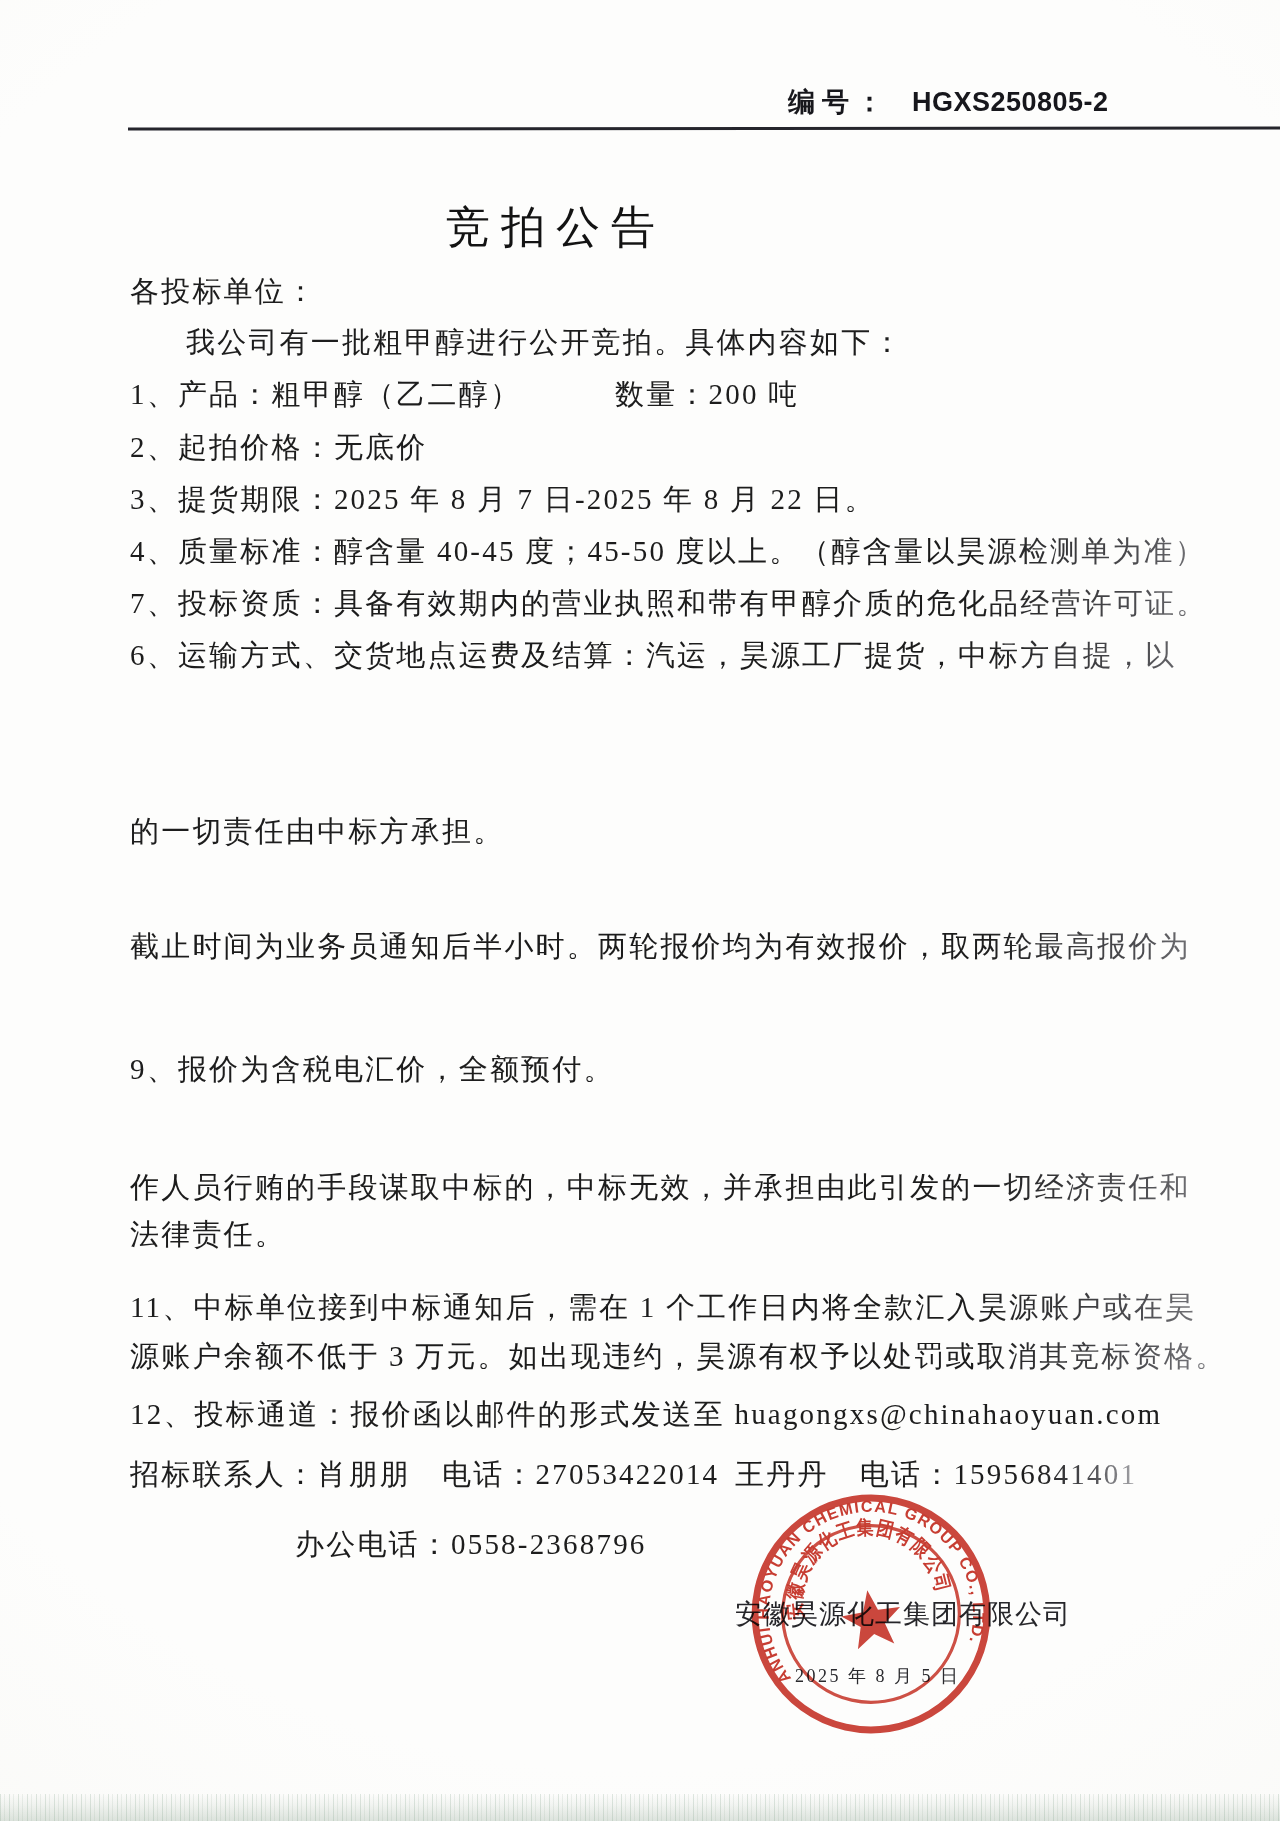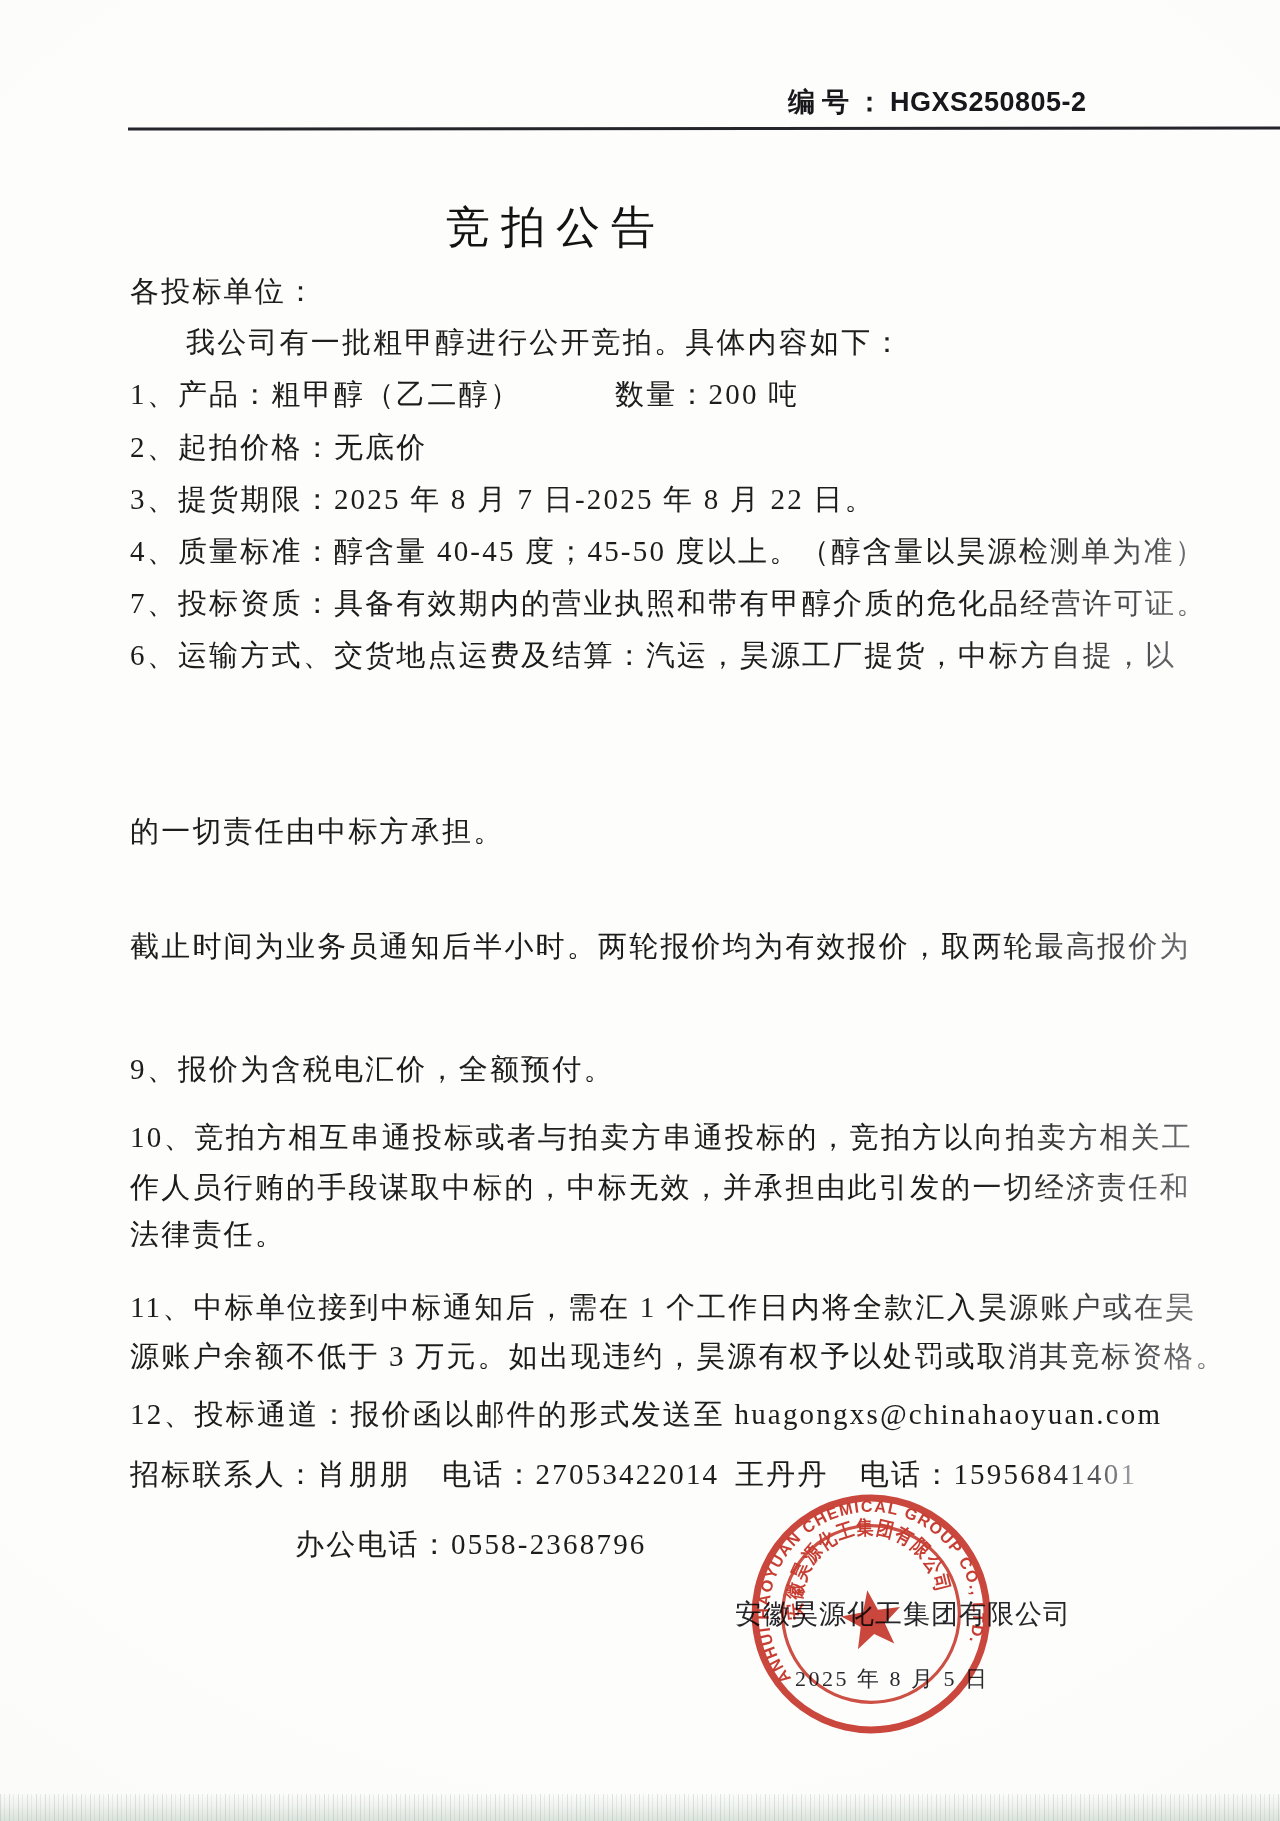--- a/index.html
+++ b/index.html
@@ -3,36 +3,36 @@
 <meta charset="utf-8">
 <style>
   *{margin:0;padding:0;box-sizing:border-box}
   html,body{width:1280px;height:1821px}
   body{background:#e9e9e6;font-family:"Liberation Serif",serif}
   #page{position:relative;width:1280px;height:1821px;overflow:hidden;color:#1d1d1d;
     background:radial-gradient(130% 95% at 50% 45%, #fdfdfc 55%, #f5f5f1 100%), #fbfbf9;}
 
   
   .docno{position:absolute;top:84px;left:788px;font-size:27px;font-weight:bold;white-space:nowrap;color:#17171c}
-  .docno-label{letter-spacing:7px;}
+  .docno-label{letter-spacing:7px;margin-right:22px}
   .docno-value{font-family:"Liberation Sans",sans-serif;letter-spacing:.5px}
   .rule{position:absolute;top:127px;left:128px;right:0;height:2.5px;background:#25252c;transform:rotate(-.06deg)}
   .title{position:absolute;top:198px;left:0;width:1280px;text-align:center;padding-right:168px;
     font-family:"Liberation Sans",sans-serif;font-size:44px;font-weight:normal;letter-spacing:11px;color:#131313}
 
   
   .ln{position:absolute;left:130px;width:1140px;font-size:29px;letter-spacing:2.2px;white-space:nowrap;color:#1d1d1d}
   .indent{padding-left:56px}
   .qty{position:absolute;left:485px;top:0}
   .fade{color:transparent;background:linear-gradient(90deg,#1c1c1c 74%,#4e4e52 89%,#a0a0a4 99%);
     -webkit-background-clip:text;background-clip:text}
   .contact-right{position:absolute;left:605px;top:0}
   .office-pos{left:295px}
   .company-line{position:absolute;left:735px;font-size:27px;letter-spacing:1px;color:#26262a}
-  .date-line{position:absolute;left:795px;font-size:22px;letter-spacing:2.5px;color:#2a2a2e}
+  .date-line{position:absolute;left:795px;font-size:18px;letter-spacing:2.5px;color:#2a2a2e}
 
   
   .stamp{position:absolute;left:733px;top:1476px;width:276px;height:276px;
     transform:rotate(-9deg);opacity:.9;mix-blend-mode:multiply}
   .stamp text{font-family:"Liberation Sans",sans-serif;font-weight:bold}
 
   
   .scan-band{position:absolute;left:0;right:0;bottom:0;height:27px;
     background:
       repeating-linear-gradient(90deg, rgba(115,150,125,.22) 0 1px, rgba(0,0,0,0) 1px 4px,
@@ -60,21 +60,20 @@
   </div>
 
   <div class="ln" style="top:428px">2、起拍价格：无底价</div>
   <div class="ln" style="top:480px">3、提货期限：2025 年 8 月 7 日-2025 年 8 月 22 日。</div>
   <div class="ln fade" style="top:532px">4、质量标准：醇含量 40-45 度；45-50 度以上。（醇含量以昊源检测单为准）</div>
   <div class="ln fade" style="top:584px">7、投标资质：具备有效期内的营业执照和带有甲醇介质的危化品经营许可证。</div>
   <div class="ln fade" style="top:636px">6、运输方式、交货地点运费及结算：汽运，昊源工厂提货，中标方自提，以</div>
   <div class="ln" style="top:812px">的一切责任由中标方承担。</div>
   <div class="ln fade" style="top:927px">截止时间为业务员通知后半小时。两轮报价均为有效报价，取两轮最高报价为</div>
   <div class="ln" style="top:1050px">9、报价为含税电汇价，全额预付。</div>
-  <div class="ln fade" style="top:1118px">10、竞拍方相互串通投标或者与拍卖方串通投标的，竞拍方以向拍卖方相关工</div>
   <div class="ln fade" style="top:1168px">作人员行贿的手段谋取中标的，中标无效，并承担由此引发的一切经济责任和</div>
   <div class="ln" style="top:1215px">法律责任。</div>
   <div class="ln fade" style="top:1288px">11、中标单位接到中标通知后，需在 1 个工作日内将全款汇入昊源账户或在昊</div>
   <div class="ln fade" style="top:1337px">源账户余额不低于 3 万元。如出现违约，昊源有权予以处罚或取消其竞标资格。</div>
   <div class="ln" style="top:1395px">12、投标通道：报价函以邮件的形式发送至 huagongxs@chinahaoyuan.com</div>
 
   <div class="ln" style="top:1455px">
     <span>招标联系人：肖朋朋　电话：27053422014</span>
     <span class="contact-right fade">王丹丹　电话：15956841401</span>
   </div>

